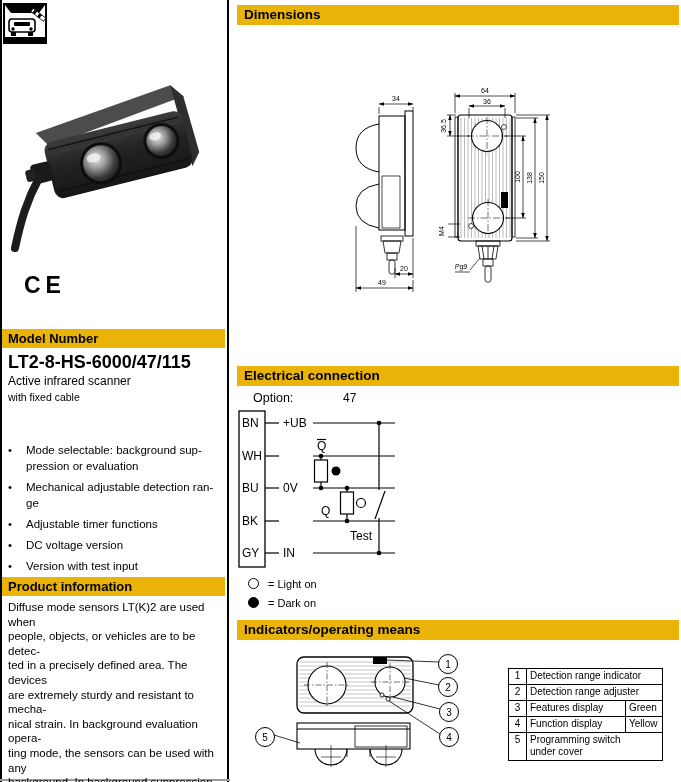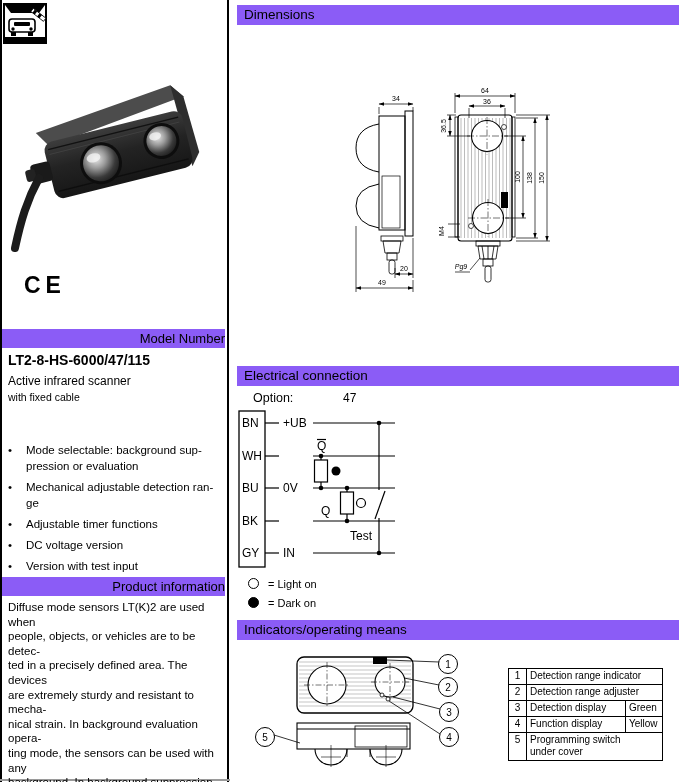--- a/index.html
+++ b/index.html
@@ -4,25 +4,25 @@
 <style>
   html,body{margin:0;padding:0;background:#fff;}
   #page{position:relative;width:681px;height:782px;background:#fff;overflow:hidden;
         font-family:"Liberation Sans", sans-serif;color:#000;}
   .abs{position:absolute;}
   
   .edge-left{left:0;top:0;width:2px;height:782px;background:#000;}
   .col-sep{left:227px;top:0;width:2px;height:782px;background:#000;}
   .edge-bottom{left:0;top:779px;width:230px;height:2px;background:#9a9a9a;}
   
-  .bar{background:#8b5cf6;font-weight:normal;box-sizing:border-box;}
-  .bar-l{left:2px;width:223px;height:19px;font-size:13px;line-height:19px;padding-left:6px;text-align:right;}
+  .bar{background:#eab308;font-weight:bold;box-sizing:border-box;}
+  .bar-l{left:2px;width:223px;height:19px;font-size:13px;line-height:19px;padding-left:6px;}
   .bar-r{left:237px;width:442px;height:20px;font-size:13.5px;line-height:20px;padding-left:7px;}
   
-  .model-number{left:8px;top:352px;font-weight:bold;font-size:14px;}
+  .model-number{left:8px;top:352px;font-weight:bold;font-size:18px;}
   .model-desc{left:8px;top:374px;font-size:12px;}
   .model-variant{left:8px;top:391px;font-size:10.5px;}
   .features-list{left:8px;top:442px;width:214px;}
   .feat{display:flex;margin-bottom:5px;font-size:11.5px;line-height:16px;}
   .feat .dot{width:18px;flex:0 0 18px;}
   .feat .ftxt{white-space:pre-line;}
   .prod-text{left:8px;top:600px;width:215px;font-size:11.5px;line-height:14.6px;white-space:pre-line;}
   .ce{left:24px;top:272px;font-size:23px;letter-spacing:5px;font-weight:700;}
   
   .option-label{left:253px;top:391px;font-size:12.5px;}
@@ -401,21 +401,21 @@
         <tr>
       <td class="tnum">1</td>
       <td class="tlabel" colspan="2">Detection range indicator</td>
     </tr>
     <tr>
       <td class="tnum">2</td>
       <td class="tlabel" colspan="2">Detection range adjuster</td>
     </tr>
     <tr>
       <td class="tnum">3</td>
-      <td class="tlabel">Detection display</td>
+      <td class="tlabel">Features display</td>
       <td class="tval">Green</td>
     </tr>
     <tr>
       <td class="tnum">4</td>
       <td class="tlabel">Function display</td>
       <td class="tval">Yellow</td>
     </tr>
     <tr>
       <td class="tnum">5</td>
       <td class="tlabel pre" colspan="2">Programming switch

